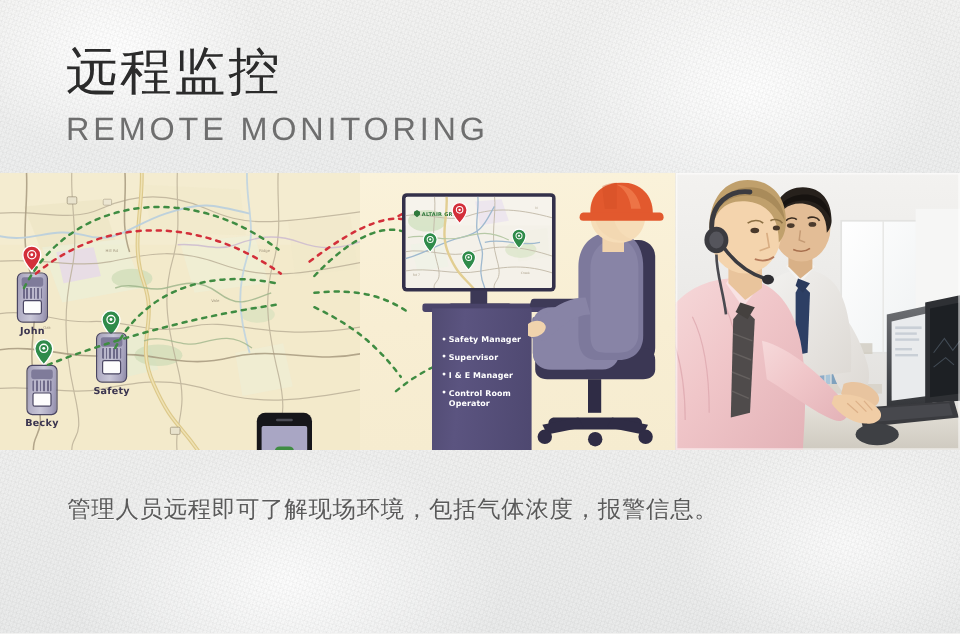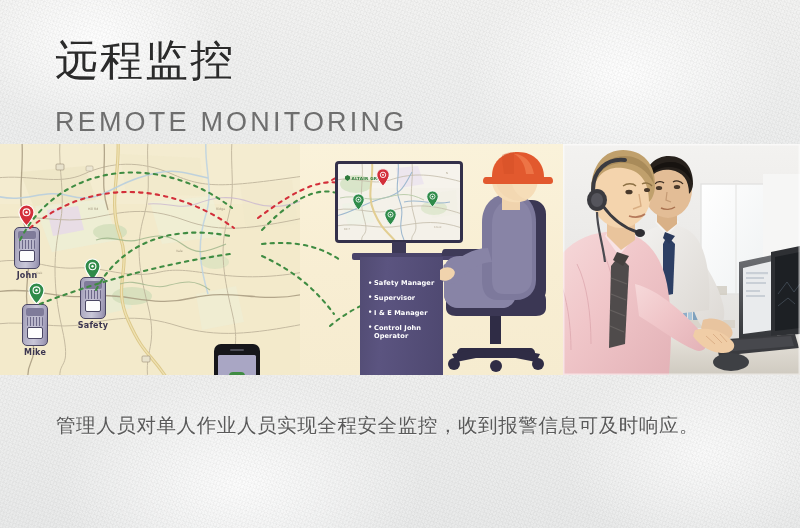--- a/index.html
+++ b/index.html
@@ -42,21 +42,21 @@
   }
 
   
   #heading { position:absolute; left:55px; top:34px; }
   #title-cn {
     font-size:43px; line-height:52px; font-weight:400; color:#2b2b2b;
     letter-spacing:2px;
     text-shadow:0 1px 0 rgba(255,255,255,.7);
   }
   #title-en {
-    margin-top:20px;
+    margin-top:6px;
     font-size:27px; line-height:32px; font-weight:400; color:#6e6e6e;
     letter-spacing:3.2px;
   }
 
   
   #band {
     position:absolute; left:0; top:144px; width:800px; height:231px;
     overflow:hidden;
     padding-left:39px;
   }
@@ -294,21 +294,21 @@
           <circle cx="8.5" cy="8.3" r="3.4" fill="none" stroke="#fff" stroke-width="1.1"></circle>
           <circle cx="8.5" cy="8.3" r="1.2" fill="#fff"></circle>
         </svg>
         <div class="detector" style="left:22px; top:160px; width:26px; height:42px;">
           <div class="det-body">
             <div class="det-top"></div>
             <div class="det-grill"></div>
             <div class="det-screen"></div>
           </div>
         </div>
-        <div class="det-label" style="left:12px; top:204px; width:46px;">Mike</div>
+        <div class="det-label" style="left:12px; top:204px; width:46px;">Becky</div>
       </div>
 
       <svg style="position:absolute; left:0; top:0; width:563px; height:231px; pointer-events:none;" viewBox="0 0 563 231">
 
         <path d="M20 96 C60 18 160 8 232 64" stroke="#3f8c42" stroke-width="2.1" fill="none" stroke-dasharray="3.4 5" stroke-linecap="round"></path>
         <path d="M96 146 C120 100 170 80 230 92" stroke="#3f8c42" stroke-width="2.1" fill="none" stroke-dasharray="3.4 5" stroke-linecap="round"></path>
         <path d="M40 160 C90 140 160 120 230 110" stroke="#3f8c42" stroke-width="2.1" fill="none" stroke-dasharray="3.4 5" stroke-linecap="round"></path>
 
         <path d="M30 84 C90 34 170 38 234 84" stroke="#d32f3a" stroke-width="2.1" fill="none" stroke-dasharray="3.4 5" stroke-linecap="round"></path>
 
@@ -403,21 +403,21 @@
         </div>
         <div id="mon-stand-neck"></div>
         <div id="mon-stand-base"></div>
 
         <div id="desk-top"></div>
         <div id="desk">
           <ul id="desk-list">
             <li>Safety Manager</li>
             <li>Supervisor</li>
             <li>I &amp; E Manager</li>
-            <li>Control John Operator</li>
+            <li>Control Room Operator</li>
           </ul>
         </div>
         <div id="keyboard"></div>
 
         <svg id="person" viewBox="0 0 123 223">
 
           <path d="M62 62 C62 54 68 48 76 48 H92 C100 48 106 54 106 62 V138 C106 146 100 152 92 152 H76 C68 152 62 146 62 138 Z" fill="#3b3754"></path>
 
           <path d="M16 138 H96 C102 138 106 142 106 148 V156 C106 161 102 164 96 164 H16 C10 164 6 161 6 156 V148 C6 142 10 138 16 138 Z" fill="#3b3754"></path>
 
@@ -609,15 +609,15 @@
         <path d="M79 40 C82 38 87 39 89 42" stroke="#8c7044" stroke-width="1.4" fill="none"></path>
         <path d="M76 50 L78 62 L70 65" stroke="#d9ae83" stroke-width="1.4" fill="none"></path>
         <path d="M66 72 C72 74 78 73 82 70" stroke="#b5795a" stroke-width="1.6" fill="none"></path>
 
         <rect width="237" height="231" fill="none" stroke="#ffffff" stroke-width="3" opacity=".55"></rect>
       </svg>
     </div>
   </div>
 
   <div id="copy">
-    <p>管理人员对单人作业人员实现全程安全监控，收到报警信息可及时响应。</p>
+    <p>管理人员远程即可了解现场环境，包括气体浓度，报警信息。</p>
   </div>
 </div>
 
 </body></html>

